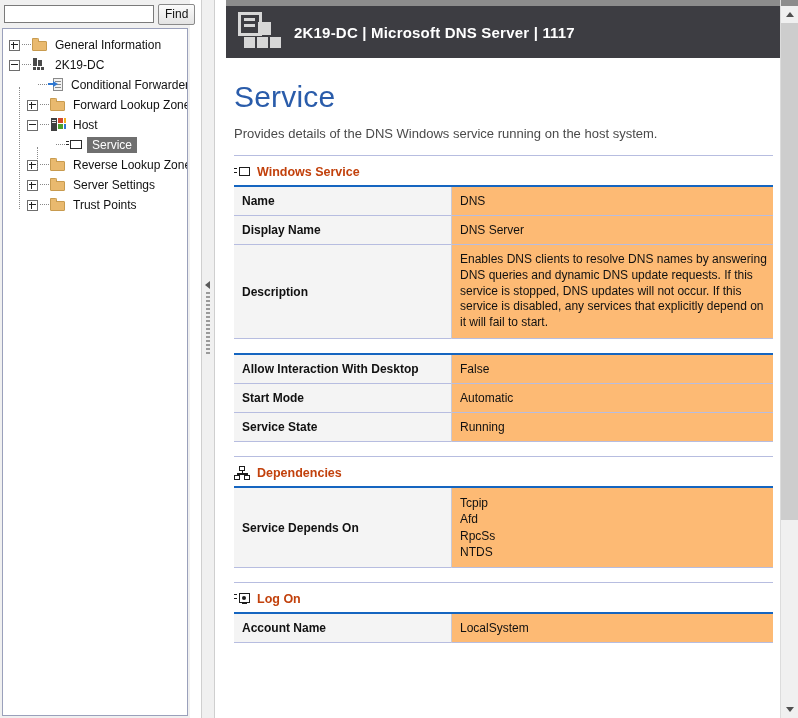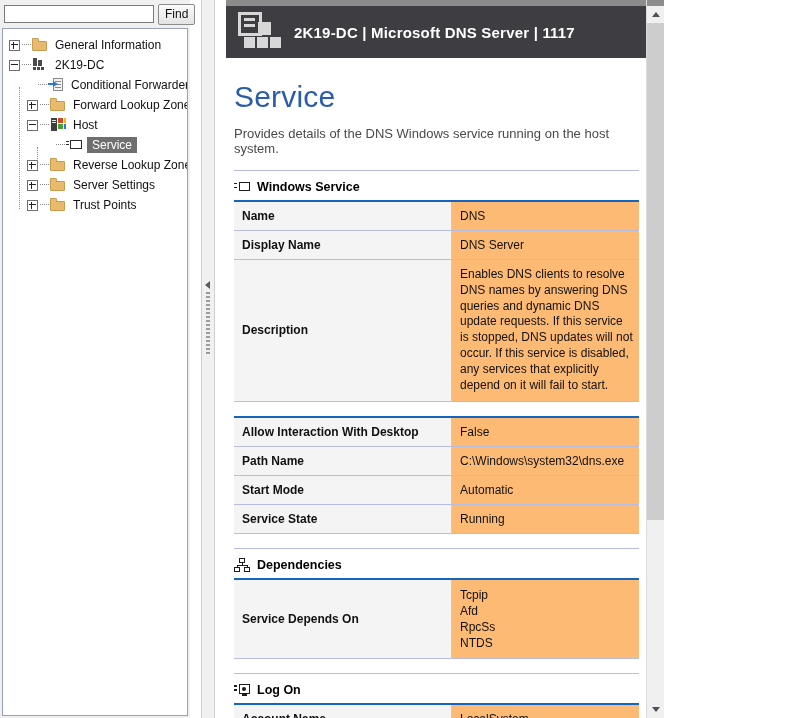--- a/index.html
+++ b/index.html
@@ -2,21 +2,21 @@
 <html><head>
 <meta charset="utf-8">
 <style>
   html,body{margin:0;padding:0;}
   body{
     width:798px;height:718px;overflow:hidden;
     background:#ffffff;
     font-family:"Liberation Sans","DejaVu Sans",sans-serif;
     font-size:12px;color:#000;
   }
-  .app{position:relative;width:664px;height:718px;display:flex;gap:11px;}
+  .app{position:relative;width:798px;height:718px;display:flex;gap:11px;}
 
   
   .left-pane{width:190px;height:718px;background:#f0f0f0;display:flex;flex-direction:column;position:relative;}
   .find-bar{height:28px;display:flex;align-items:center;padding:0 4px;gap:4px;background:#f0f0f0;}
   .find-input{
     flex:1;height:18px;border:1px solid #7a7a7a;background:#fff;
     font-family:"Liberation Sans",sans-serif;font-size:11px;padding:0 3px;outline:none;box-sizing:border-box;
   }
   .find-btn{
     width:38px;height:21px;border:1px solid #8a8a8a;border-radius:2px;
@@ -101,21 +101,21 @@
   }
   .content{padding:0 0 0 0;position:relative;}
   .page-h1{
     color:#2a5caa;font-size:30px;font-weight:normal;margin:22px 0 0 8px;
     font-family:"Liberation Sans",sans-serif;letter-spacing:.2px;
   }
   .page-sub{color:#4a4a4a;font-size:13px;margin:12px 0 0 8px;}
 
   .section{margin:14px 8px 0 8px;}
   .sec-head{display:flex;align-items:center;gap:7px;border-top:1px solid #b7bde0;padding-top:8px;padding-bottom:5px;}
-  .sec-title{font-size:12.5px;font-weight:bold;color:#000000;}
+  .sec-title{font-size:12.5px;font-weight:bold;color:#c2410c;}
   .sec-icon{width:16px;height:16px;position:relative;flex:0 0 auto;}
   
   .si-svc .win{position:absolute;left:5px;top:3px;width:11px;height:9px;border:1.6px solid #1c1c1c;box-sizing:border-box;background:#fff;}
   .si-svc .t1{position:absolute;left:0;top:4px;width:3px;height:1.4px;background:#1c1c1c;}
   .si-svc .t2{position:absolute;left:0;top:8px;width:3px;height:1.4px;background:#1c1c1c;}
   
   .si-wrench .wh{position:absolute;left:1px;top:2px;width:6px;height:6px;border:2px solid #1c1c1c;border-radius:50%;box-sizing:border-box;}
   .si-wrench .wb{position:absolute;left:5px;top:6px;width:9px;height:2.4px;background:#1c1c1c;transform:rotate(38deg);transform-origin:left center;}
   
   .si-dep .n{position:absolute;border:1.4px solid #1c1c1c;background:#fff;box-sizing:border-box;}
@@ -314,24 +314,20 @@
             </table>
           </div>
           <div class="section">
             <table class="kv">
               <tbody>
                 <tr>
                   <td class="k">Allow Interaction With Desktop</td>
                   <td class="v">False</td>
                 </tr>
                 <tr>
-                  <td class="k">Path Name</td>
-                  <td class="v">C:\Windows\system32\dns.exe</td>
-                </tr>
-                <tr>
                   <td class="k">Start Mode</td>
                   <td class="v">Automatic</td>
                 </tr>
                 <tr>
                   <td class="k">Service State</td>
                   <td class="v">Running</td>
                 </tr>
               </tbody>
             </table>
           </div>

